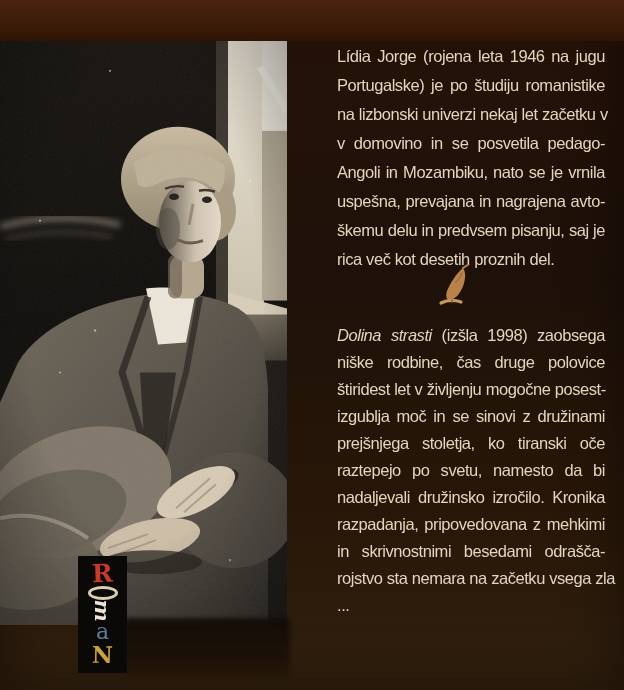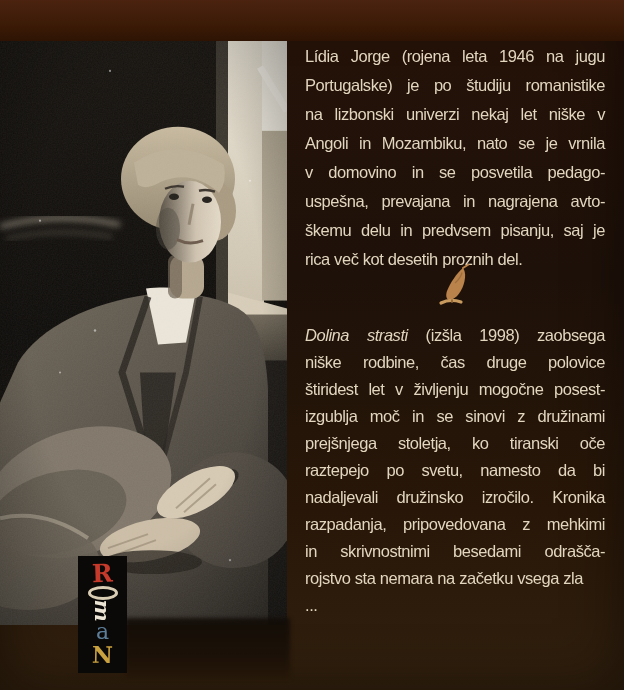--- a/index.html
+++ b/index.html
@@ -21,21 +21,21 @@
     padding:5px 0 7px;box-sizing:border-box;}
   .sp-glyph{display:block;line-height:1;}
   .sp-R{font-family:"DejaVu Serif",serif;font-weight:700;font-size:25px;transform:rotate(-2deg);}
   .sp-O{width:24px;height:9px;border:3px solid #d9cdb4;border-radius:50%;}
   .sp-m{font-family:"DejaVu Serif",serif;font-style:italic;font-weight:700;font-size:21px;transform:rotate(90deg);}
   .sp-a{font-family:"DejaVu Serif",serif;font-size:22px;}
   .sp-N{font-family:"DejaVu Serif",serif;font-weight:700;font-size:23px;transform:rotate(1deg);}
   .text-col{position:absolute;left:305px;top:41px;width:300px;color:#e2d6bf;}
   .tline{
     font-size:16.5px;letter-spacing:-0.45px;word-spacing:0.2px;
-    white-space:nowrap;text-align:justify;text-align-last:justify;text-justify:inter-word;
+    white-space:nowrap;text-align:justify;text-align-last:justify;text-justify:inter-word;margin-left:32px;
   }
   .bio{position:absolute;top:1px;left:0;width:100%;}
   .bio .tline{line-height:29px;}
   .synopsis{position:absolute;top:281px;left:0;width:100%;}
   .synopsis .tline{line-height:27px;}
   .lastline{text-align-last:left !important;}
   .ital{font-style:italic;}
   .ornament{position:absolute;left:128px;top:223px;width:46px;height:46px;}
 </style>
 </head>
@@ -164,23 +164,23 @@
       <span class="sp-glyph sp-m" style="color: rgb(236, 228, 212);">m</span>
       <span class="sp-glyph sp-a" style="color: rgb(93, 126, 153);">a</span>
       <span class="sp-glyph sp-N" style="color: rgb(201, 161, 62);">N</span>
     </div>
 
   <div class="text-col">
 
     <div class="bio">
         <div class="tline">Lídia Jorge (rojena leta 1946 na jugu</div>
         <div class="tline">Portugalske) je po študiju romanistike</div>
-        <div class="tline">na lizbonski univerzi nekaj let niške v</div>
+        <div class="tline">na lizbonski univerzi nekaj let začetku v</div>
+        <div class="tline">v domovino in se posvetila pedago-</div>
         <div class="tline">Angoli in Mozambiku, nato se je vrnila</div>
-        <div class="tline">v domovino in se posvetila pedago-</div>
         <div class="tline">uspešna, prevajana in nagrajena avto-</div>
         <div class="tline">škemu delu in predvsem pisanju, saj je</div>
         <div class="tline lastline">rica več kot desetih proznih del.</div>
       </div>
 
     <div class="ornament">
       <svg viewBox="0 0 46 46" width="46" height="46">
         <path d="M30,4 C24,9 17,19 14,27 C12,33 14,37.5 19,35.5 C26,32.5 31,23 32,14 C32.5,9 31.5,6 30,4 Z" fill="#b9834b"></path>
         <path d="M30,4 L35.5,0.5" stroke="#b9834b" stroke-width="2" stroke-linecap="round"></path>
         <path d="M22,19 C25,16.5 28,12.5 29,8.5" stroke="#8a5f33" stroke-width="1.2" fill="none" opacity="0.6"></path>

